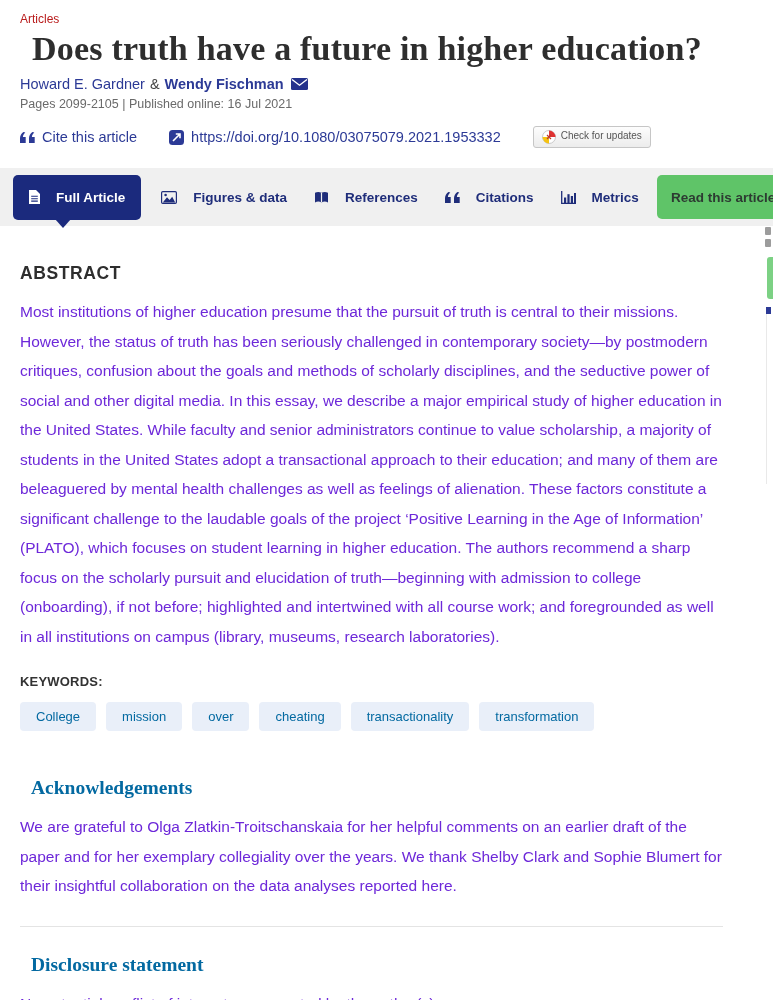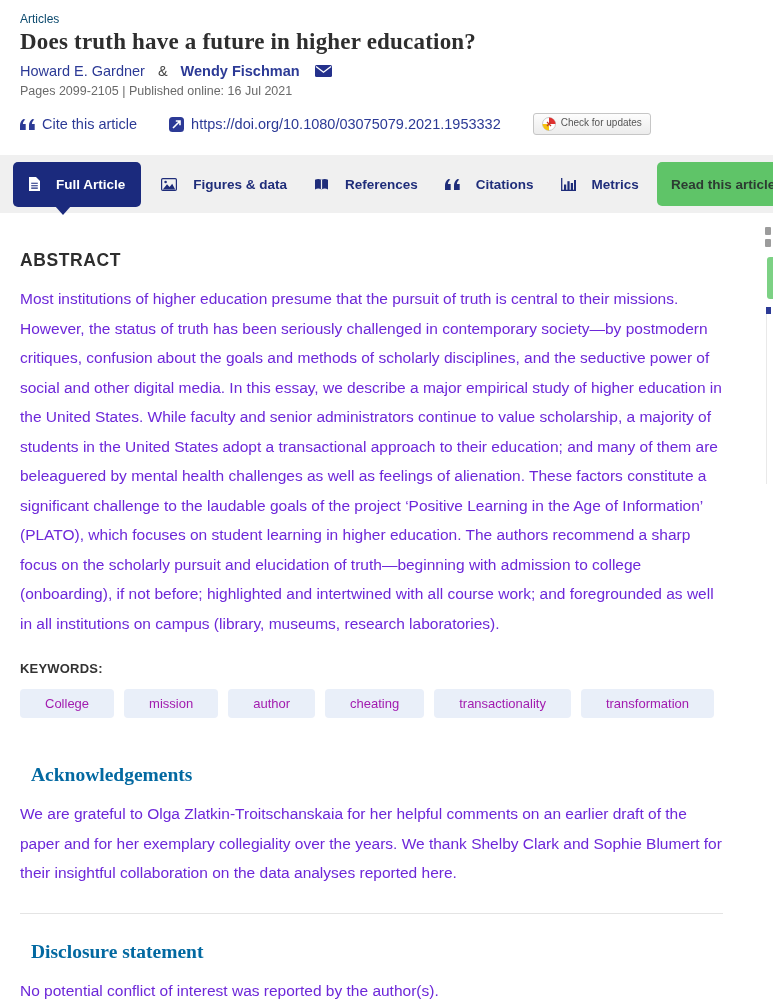--- a/index.html
+++ b/index.html
@@ -1,21 +1,21 @@
 <!DOCTYPE html>
 <html><head>
 <meta charset="utf-8">
 <style>
   html,body{margin:0;padding:0;width:773px;height:1000px;overflow:hidden;background:#fff;
     font-family:"Liberation Sans","DejaVu Sans",sans-serif;color:#333;position:relative;}
   .content{padding:0 50px 0 20px;}
-  .articles-label{padding-top:12px;font-size:12px;color:#0c4a6e;}
-  h1.title{font-family:"Liberation Serif","DejaVu Serif",serif;font-size:23px;line-height:1.15;
-    margin:3px 0 0;color:#2e2e2e;font-weight:700;letter-spacing:.2px;}
-  .authors{margin-top:8px;font-size:14.5px;color:#2c3a96;display:flex;align-items:center;gap:13px;}
+  .articles-label{padding-top:12px;font-size:12px;color:#b91c1c;}
+  h1.title{font-family:"Liberation Serif","DejaVu Serif",serif;font-size:34px;line-height:1.15;
+    margin:3px 12px 0;color:#2e2e2e;font-weight:700;letter-spacing:.2px;}
+  .authors{margin-top:8px;font-size:14.5px;color:#2c3a96;display:flex;align-items:center;gap:5px;}
   .authors a{color:#2c3a96;text-decoration:none;cursor:pointer;}
   .authors .sep{color:#444;}
   .authors .bold{font-weight:700;}
   .mail-icon{display:inline-flex;align-items:center;color:#24318c;margin-left:2px;}
   .meta{margin-top:5px;font-size:12.5px;color:#6a6a6a;}
   .cite-row{margin-top:15px;display:flex;align-items:center;gap:32px;font-size:14.5px;}
   .cite-row a{color:#2c3a96;text-decoration:none;display:inline-flex;align-items:center;gap:7px;cursor:pointer;}
   .check-btn{display:inline-flex;align-items:flex-start;gap:5px;font-size:10px;color:#555;
     background:linear-gradient(#fdfdfd,#ececec);border:1px solid #c6c6c6;border-radius:3px;
     padding:3px 8px;cursor:pointer;font-family:inherit;}
@@ -27,21 +27,21 @@
   .tab.active::after{content:"";position:absolute;left:42px;bottom:-8px;border-left:8px solid transparent;
     border-right:8px solid transparent;border-top:9px solid #1b2a7d;}
   .read-btn{position:absolute;left:657px;top:7px;height:44px;width:146px;background:#5fc468;
     border:none;border-radius:5px;color:#2d3b32;font-size:13.5px;font-weight:700;
     font-family:inherit;cursor:pointer;padding:0 14px;text-align:left;white-space:nowrap;}
   h2.abstract-h{font-family:Liberation Sans, sans-serif;font-size:17.5px;margin:37px 0 0;
     color:#2e2e2e;letter-spacing:.6px;font-weight:700;}
   p.body-text{font-size:15.5px;line-height:29.5px;margin:13px 0 0;color:#6d28d9;}
   .kw-heading{margin-top:23px;font-size:13px;font-weight:700;color:#333;letter-spacing:.2px;}
   .chips{margin-top:13px;display:flex;gap:10px;}
-  .chip{background:#e9eff9;color:#a21caf;font-size:13px;padding:7px 25px;border-radius:4px;cursor:pointer;}
+  .chip{background:#e9eff9;color:#0369a1;font-size:13px;padding:7px 16px;border-radius:4px;cursor:pointer;}
   h2.section-h{font-family:"Liberation Serif","DejaVu Serif",serif;font-size:19.5px;margin:46px 11px 0;
     color:#0369a1;font-weight:700;}
   h2.section-h.second{margin-top:27px;}
   .divider{border:none;border-top:1px solid #e4e4e4;margin:25px 0 0;}
   
   .frag{position:absolute;}
   .frag-gray-a{top:227px;right:2px;width:6px;height:8px;background:#9c9c9c;border-radius:1px;}
   .frag-gray-b{top:239px;right:2px;width:6px;height:8px;background:#9c9c9c;border-radius:1px;}
   .frag-green{top:257px;right:0;width:6px;height:42px;background:#7cd184;border-radius:3px 0 0 3px;}
   .frag-blue{top:307px;right:2px;width:5px;height:7px;background:#2c3a96;}
@@ -163,21 +163,21 @@
 </div>
 
 <div class="content">
   <h2 class="abstract-h">ABSTRACT</h2>
   <p class="body-text">Most institutions of higher education presume that the pursuit of truth is central to their missions. However, the status of truth has been seriously challenged in contemporary society—by postmodern critiques, confusion about the goals and methods of scholarly disciplines, and the seductive power of social and other digital media. In this essay, we describe a major empirical study of higher education in the United States. While faculty and senior administrators continue to value scholarship, a majority of students in the United States adopt a transactional approach to their education; and many of them are beleaguered by mental health challenges as well as feelings of alienation. These factors constitute a significant challenge to the laudable goals of the project ‘Positive Learning in the Age of Information’ (PLATO), which focuses on student learning in higher education. The authors recommend a sharp focus on the scholarly pursuit and elucidation of truth—beginning with admission to college (onboarding), if not before; highlighted and intertwined with all course work; and foregrounded as well in all institutions on campus (library, museums, research laboratories).</p>
 
   <div class="kw-heading">KEYWORDS:</div>
   <div class="chips">
     <span class="chip">College</span>
     <span class="chip">mission</span>
-    <span class="chip">author</span>
+    <span class="chip">over</span>
     <span class="chip">cheating</span>
     <span class="chip">transactionality</span>
     <span class="chip">transformation</span>
   </div>
 
   <h2 class="section-h">Acknowledgements</h2>
   <p class="body-text">We are grateful to Olga Zlatkin-Troitschanskaia for her helpful comments on an earlier draft of the paper and for her exemplary collegiality over the years. We thank Shelby Clark and Sophie Blumert for their insightful collaboration on the data analyses reported here.</p>
 
   <hr class="divider">
 

